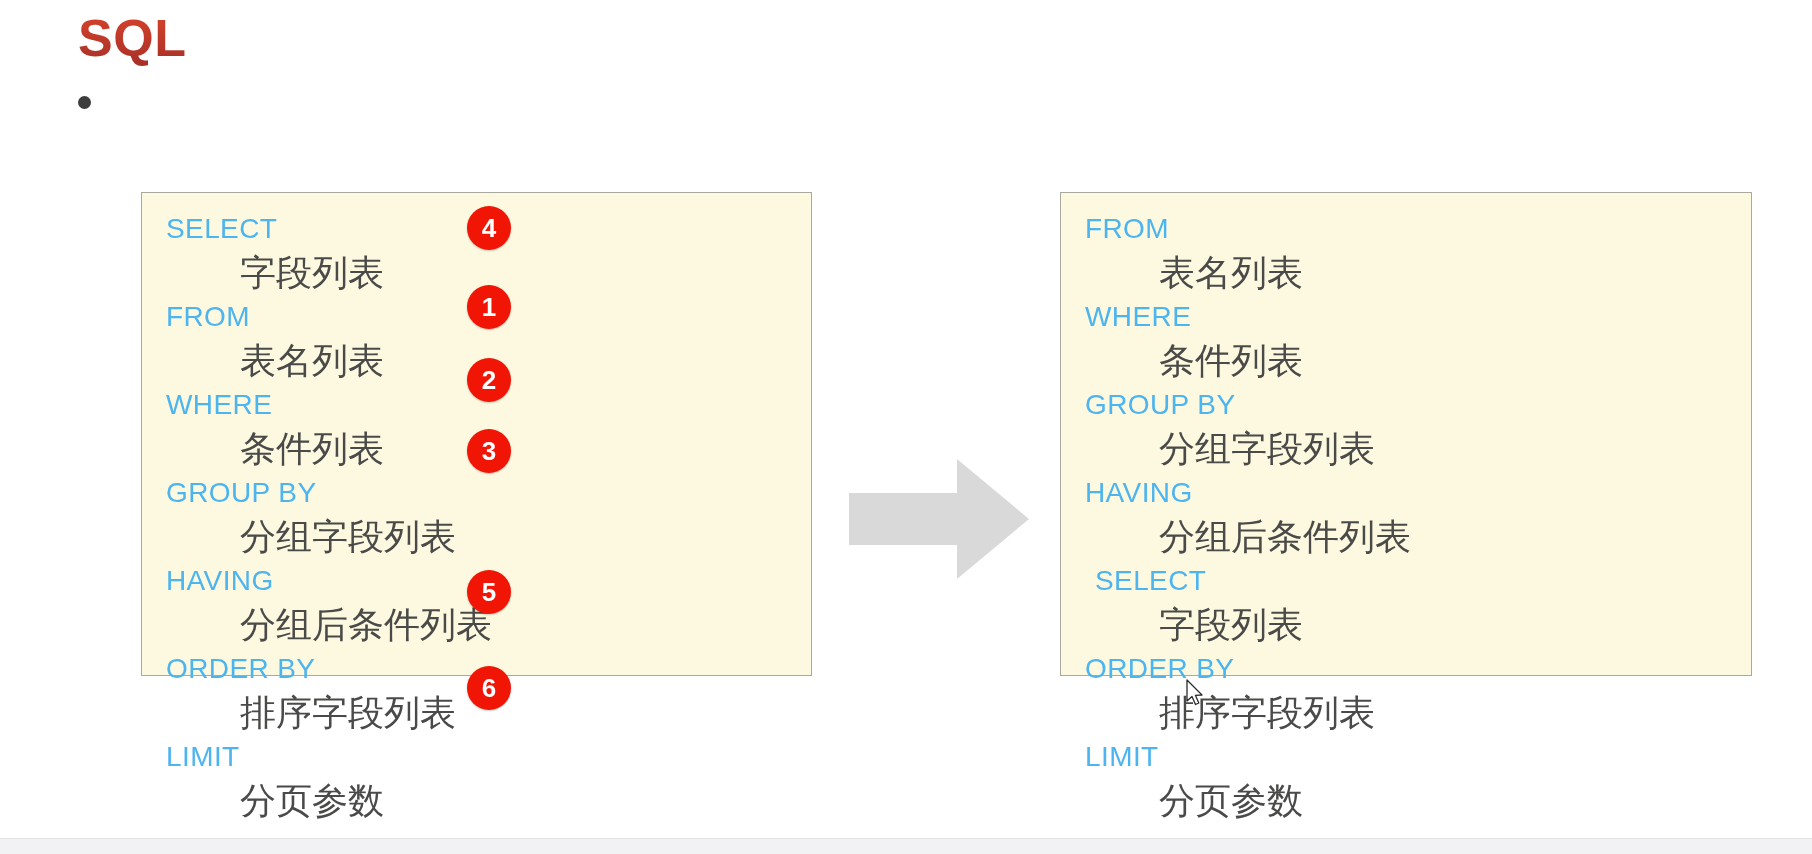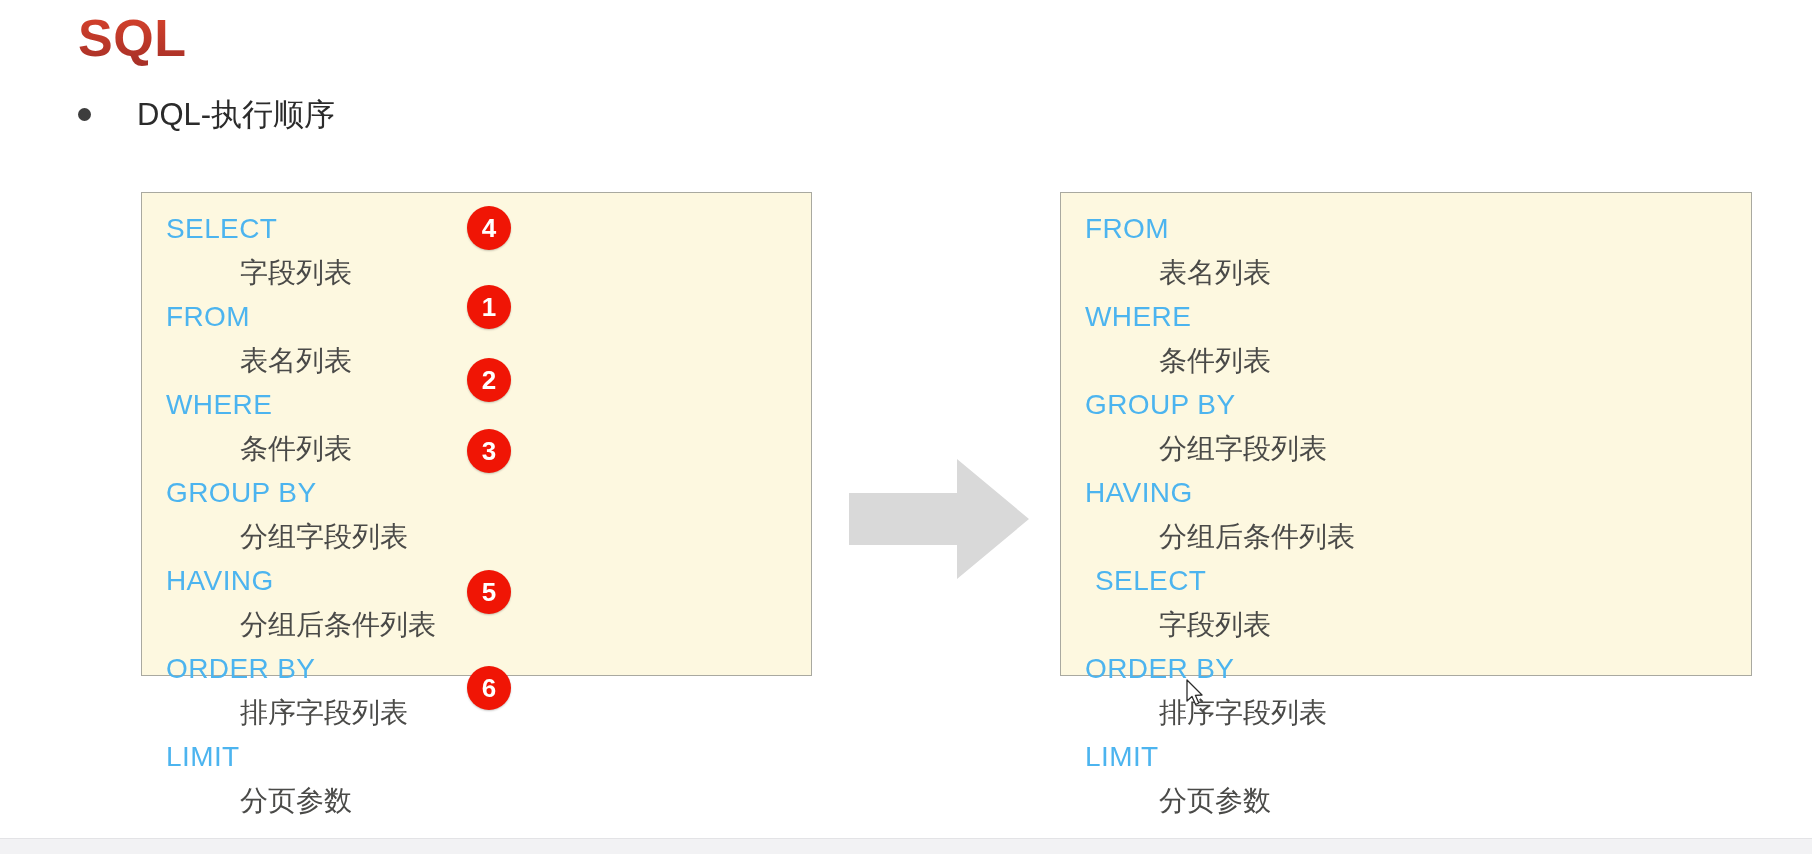--- a/index.html
+++ b/index.html
@@ -82,21 +82,21 @@
     align-items: center;
     white-space: nowrap;
   }
   .kw {
     color: #4cb4ef;
     font-size: 28px;
     letter-spacing: 0.4px;
   }
   .val {
     color: #4a4a48;
-    font-size: 28px;
+    font-size: 36px;
   }
   .lvl-kw  { padding-left: 24px; }
   .lvl-val { padding-left: 98px; }
   .lvl-kw-indent { padding-left: 34px; }
 
   
   .badge {
     position: absolute;
     width: 44px;
     height: 44px;
@@ -145,21 +145,20 @@
     box-sizing: border-box;
   }
 </style>
 </head>
 <body>
 
 <div id="slide-title">SQL</div>
 
 <div id="bullet-row">
   <span id="bullet-dot"></span>
-  <span id="bullet-label">DQL-执行顺序</span>
 </div>
 
 <div class="panel" id="panel-left">
   <div class="panel-inner" id="left-lines">
       <div class="clause-line">
         <span class="kw lvl-kw">SELECT</span>
       </div>
       <div class="clause-line">
         <span class="val lvl-val">字段列表</span>
       </div>

